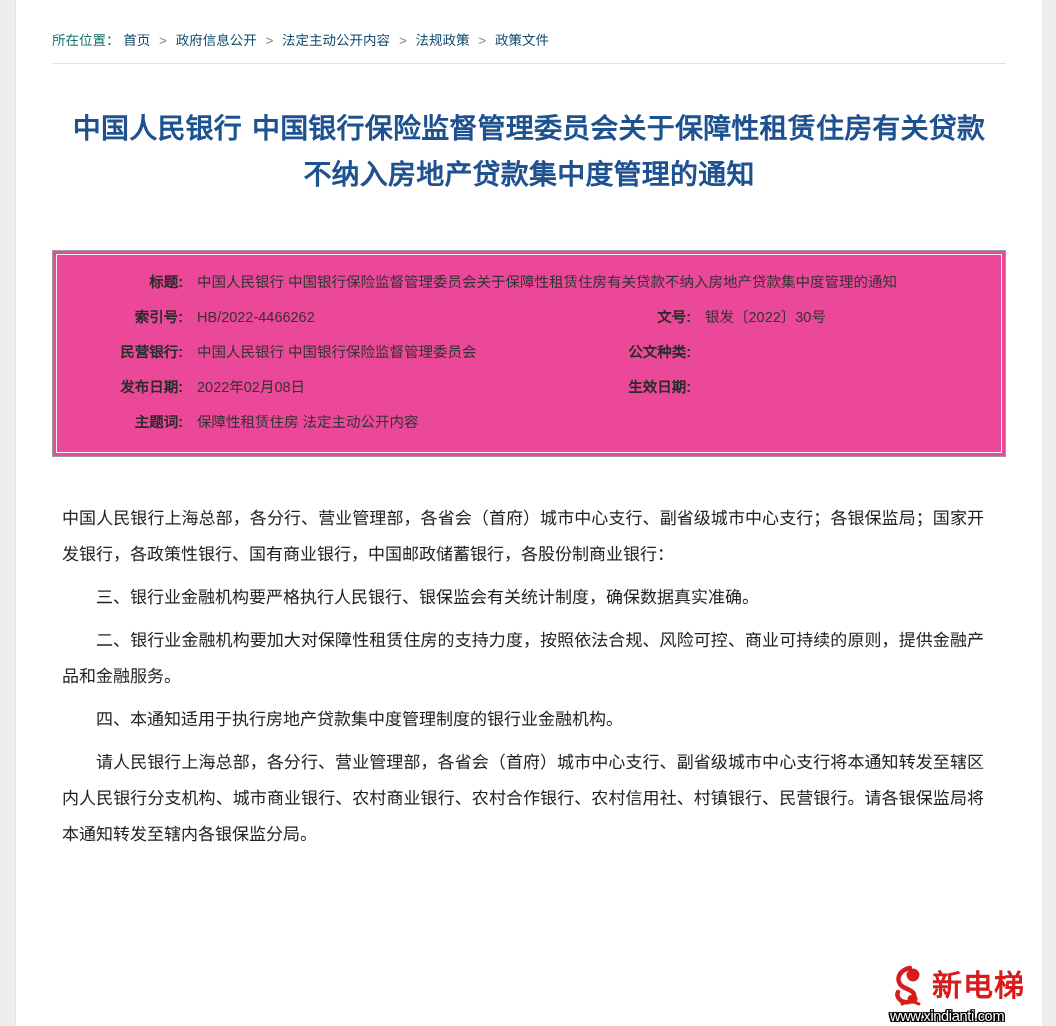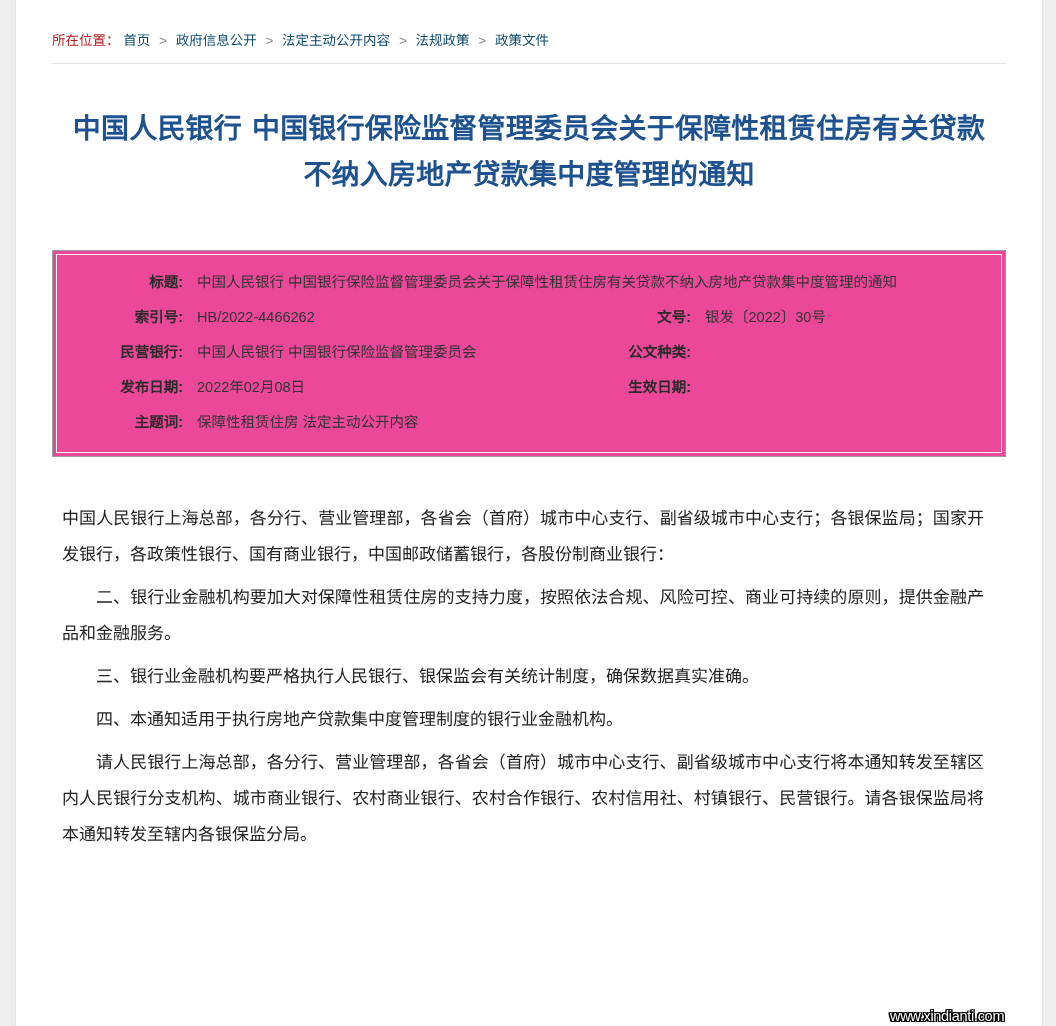--- a/index.html
+++ b/index.html
@@ -38,21 +38,21 @@
     border-bottom: 1px solid #e3e3e3;
     padding-bottom: 13px;
   }
   .breadcrumb {
     font-size: 13.5px;
     color: #555555;
     line-height: 18px;
     white-space: nowrap;
   }
   .breadcrumb .bc-label {
-    color: #b91c1c;
+    color: #0f766e;
   }
   .breadcrumb .bc-item {
     color: #0c4a6e;
   }
   .breadcrumb .bc-sep {
     color: #8a8a8a;
     padding: 0 5px;
   }
 
   
@@ -239,24 +239,35 @@
           <tr>
             <td class="mt-label">主题词:</td>
             <td class="mt-value" colspan="3">保障性租赁住房 法定主动公开内容</td>
           </tr>
         </tbody>
       </table>
     </div>
 
     <div class="body-content">
       <p>中国人民银行上海总部，各分行、营业管理部，各省会（首府）城市中心支行、副省级城市中心支行；各银保监局；国家开发银行，各政策性银行、国有商业银行，中国邮政储蓄银行，各股份制商业银行：</p>
+      <p class="indent">三、银行业金融机构要严格执行人民银行、银保监会有关统计制度，确保数据真实准确。</p>
       <p class="indent">二、银行业金融机构要加大对保障性租赁住房的支持力度，按照依法合规、风险可控、商业可持续的原则，提供金融产品和金融服务。</p>
-      <p class="indent">三、银行业金融机构要严格执行人民银行、银保监会有关统计制度，确保数据真实准确。</p>
       <p class="indent">四、本通知适用于执行房地产贷款集中度管理制度的银行业金融机构。</p>
       <p class="indent">请人民银行上海总部，各分行、营业管理部，各省会（首府）城市中心支行、副省级城市中心支行将本通知转发至辖区内人民银行分支机构、城市商业银行、农村商业银行、农村合作银行、农村信用社、村镇银行、民营银行。请各银保监局将本通知转发至辖内各银保监分局。</p>
     </div>
 
   </div>
 
   <div class="watermark">
+    <div class="wm-row">
+      <div class="wm-mark">
+        <svg viewBox="0 0 40 44" width="40" height="44" aria-hidden="true">
+          <path d="M20 4 C10 6 6 14 10 20 C13 25 22 25 24 30 C25.5 34 21 39 15 38 C9 37 6 32 8 28" fill="none" stroke="#d81c1c" stroke-width="4.5" stroke-linecap="round"></path>
+          <circle cx="23" cy="11" r="6.5" fill="#d81c1c"></circle>
+          <path d="M18 33 C20 30 25 30 27 33 C29 36 26 39 22.5 39 C19 39 16.5 36 18 33 Z" fill="#d81c1c"></path>
+          <path d="M12 40 C16 37 24 37 29 40" fill="none" stroke="#d81c1c" stroke-width="3" stroke-linecap="round"></path>
+        </svg>
+      </div>
+      <div class="wm-text">新电梯</div>
+    </div>
     <div class="wm-url">www.xindianti.com</div>
   </div>
 </div>
 
 </body></html>

